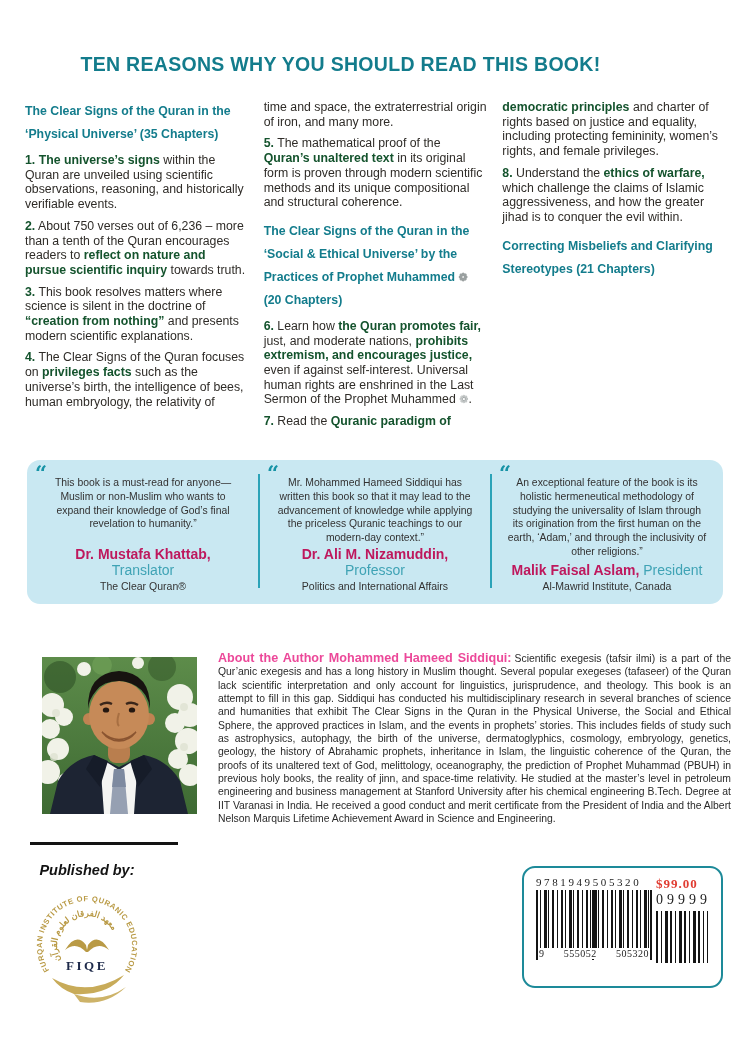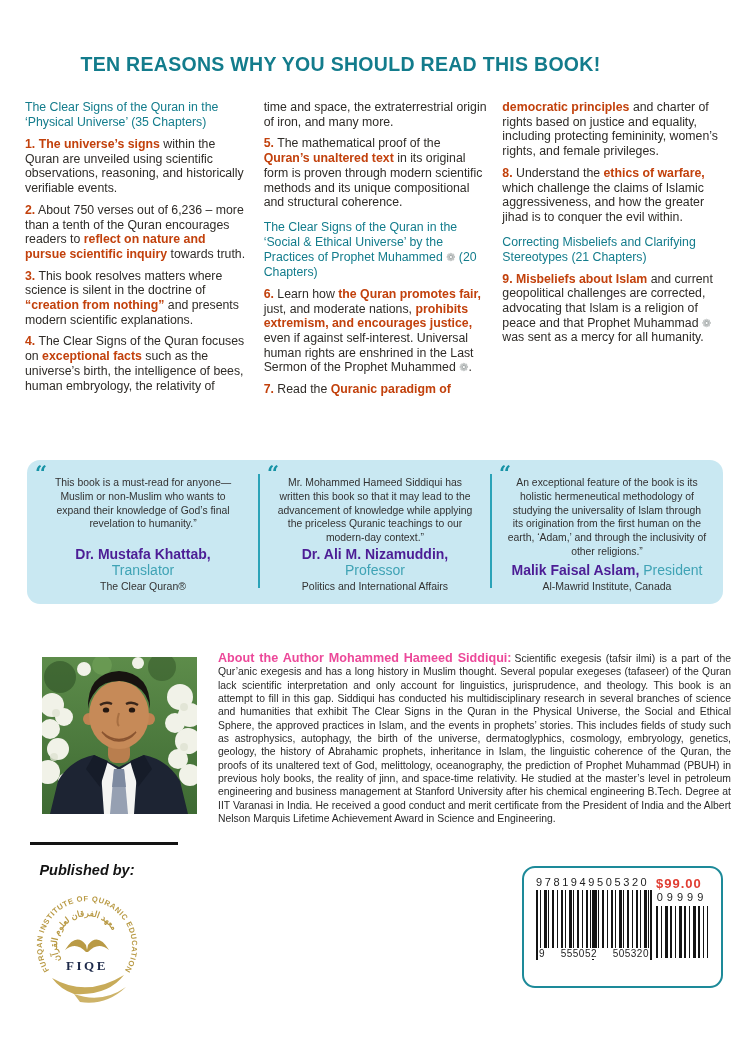--- a/index.html
+++ b/index.html
@@ -8,64 +8,64 @@
 
   
   .title{position:absolute;top:53px;left:0;width:681px;margin:0;text-align:center;
          font-size:19.5px;font-weight:bold;letter-spacing:.3px;color:#137c8c;}
 
   
   .cols{position:absolute;top:100px;left:25px;width:702px;display:flex;gap:14px;}
   .col{width:225px;font-size:12.3px;line-height:14.7px;color:#2f2c28;}
   .block{margin-top:7px;}
   .block:first-child{margin-top:0;}
-  .block.heading{color:#137c8c;font-weight:normal;line-height:15px;margin-top:10px;}
+  .block.heading{color:#137c8c;font-weight:bold;line-height:23px;margin-top:10px;}
   .block.heading:first-child{margin-top:0;}
-  .block b{color:#c2410c;margin-top:20px;}
+  .block b{color:#14532d;margin-top:20px;}
   .pbuh{color:#9aa0a0;font-size:.9em;}
 
   
   .quotebox{position:absolute;top:460px;left:27px;width:696px;height:144px;
             background:#c9e8f2;border-radius:13px;display:flex;}
   .tcell{position:relative;width:33.333%;padding:13px 16px 12px;box-sizing:border-box;
          display:flex;flex-direction:column;text-align:center;}
   .tcell:not(:first-child)::before{content:"";position:absolute;left:-1px;top:14px;bottom:16px;
          width:2px;background:#2ba3b8;}
   .tq{position:relative;font-size:10.4px;line-height:13.8px;color:#333232;padding-top:3px;}
   .openq{position:absolute;left:-8px;top:-7px;font-size:21px;font-weight:bold;color:#1693a6;
          font-family:"DejaVu Serif", serif;}
   .tname{margin-top:auto;font-size:14px;line-height:16px;color:#1693a6;}
-  .tname b{color:#4c1d95;}
+  .tname b{color:#be185d;}
   .trole{color:#3fa3b5;}
   .taffil{font-size:10.5px;color:#333232;margin-top:2px;}
 
   
   .photo{position:absolute;left:42px;top:657px;width:155px;height:157px;}
   .bio{position:absolute;left:218px;top:652px;width:513px;margin:0;font-size:10.4px;
        line-height:13.35px;color:#2a2a2a;text-align:justify;}
   .bio-lead{font-size:12.6px;color:#ec4899;margin-right:3px;}
 
   
   .publine{position:absolute;left:30px;top:842px;width:148px;height:2.5px;background:#131313;}
   .publabel{position:absolute;left:22px;top:862px;width:130px;text-align:center;
             font-size:14.5px;font-weight:bold;font-style:italic;color:#131313;}
   .logo{position:absolute;left:20px;top:882px;}
   .ringtxt{fill:#b99a45;font-weight:bold;font-family:"Liberation Sans", sans-serif;}
   .fiqetxt{fill:#1e2a4a;font-weight:bold;font-family:"Liberation Serif", serif;}
 
   
   .bcbox{position:absolute;left:522px;top:866px;width:201px;height:122px;box-sizing:border-box;
          background:#ffffff;border:2.5px solid #1d8a99;border-radius:13px;padding:8px 12px 0;}
-  .bcrows{display:flex;gap:4px;}
+  .bcrows{display:flex;gap:4px;font-family:Liberation Serif, serif;}
   .bc-main{width:116px;}
   .bc-addon{width:52px;}
   .bctop{display:block;font-size:11px;letter-spacing:2.6px;color:#1d1d1d;white-space:nowrap;}
   .bcprice{display:block;font-size:13px;font-weight:bold;color:#e03c31;text-align:left;
            letter-spacing:1px;}
-  .bcaddigits{display:block;font-size:11px;letter-spacing:4px;color:#1d1d1d;text-align:center;}
+  .bcaddigits{display:block;font-size:14px;letter-spacing:4px;color:#1d1d1d;text-align:center;}
   .bc-barswrap{position:relative;margin-top:2px;height:72px;}
   .bars-main{height:58px;background:repeating-linear-gradient(90deg,
       #141414 0 2px,#fff 2px 4px,#141414 4px 5px,#fff 5px 8px,#141414 8px 11px,#fff 11px 12px,
       #141414 12px 13px,#fff 13px 16px,#141414 16px 18px,#fff 18px 21px,#141414 21px 22px,#fff 22px 25px);}
   .guard{position:absolute;top:0;width:2px;height:70px;background:#141414;}
   .g1{left:0;} .g2{left:56px;} .g3{right:0;}
   .bcbottom{position:absolute;top:58px;left:3px;right:3px;background:#fff;font-size:10px;
             letter-spacing:.5px;color:#1d1d1d;display:flex;justify-content:space-between;}
   .bars-addon{height:52px;margin-top:3px;background:repeating-linear-gradient(90deg,
       #141414 0 2px,#fff 2px 5px,#141414 5px 6px,#fff 6px 9px,#141414 9px 12px,#fff 12px 14px);}
@@ -76,34 +76,33 @@
 <div class="page">
 
   <h1 class="title">TEN REASONS WHY YOU SHOULD READ THIS BOOK!</h1>
 
   <div class="cols">
     <div class="col">
         <div class="block heading"><span>The Clear Signs of the Quran in the ‘Physical Universe’ (35 Chapters)</span></div>
         <div class="block para"><b>1. The universe’s signs</b><span> within the Quran are unveiled using scientific observations, reasoning, and historically verifiable events.</span></div>
         <div class="block para"><b>2.</b><span> About 750 verses out of 6,236 – more than a tenth of the Quran encourages readers to </span><b>reflect on nature and pursue scientific inquiry</b><span> towards truth.</span></div>
         <div class="block para"><b>3.</b><span> This book resolves matters where science is silent in the doctrine of </span><b>“creation from nothing”</b><span> and presents modern scientific explanations.</span></div>
-        <div class="block para"><b>4.</b><span> The Clear Signs of the Quran focuses on </span><b>exceptional facts</b><span> such as the universe’s birth, the intelligence of bees, human embryology, the relativity of</span></div>
+        <div class="block para"><b>4.</b><span> The Clear Signs of the Quran focuses on </span><b>privileges facts</b><span> such as the universe’s birth, the intelligence of bees, human embryology, the relativity of</span></div>
       </div>
     <div class="col">
         <div class="block para"><span>time and space, the extraterrestrial origin of iron, and many more.</span></div>
         <div class="block para"><b>5.</b><span> The mathematical proof of the </span><b>Quran’s unaltered text</b><span> in its original form is proven through modern scientific methods and its unique compositional and structural coherence.</span></div>
         <div class="block heading"><span>The Clear Signs of the Quran in the ‘Social &amp; Ethical Universe’ by the Practices of Prophet Muhammed </span><span class="pbuh">❁</span><span> (20 Chapters)</span></div>
         <div class="block para"><b>6.</b><span> Learn how </span><b>the Quran promotes fair,</b><span> just, and moderate nations, </span><b>prohibits extremism, and encourages justice,</b><span> even if against self-interest. Universal human rights are enshrined in the Last Sermon of the Prophet Muhammed </span><span class="pbuh">❁</span><span>.</span></div>
         <div class="block para"><b>7.</b><span> Read the </span><b>Quranic paradigm of</b></div>
       </div>
     <div class="col">
         <div class="block para"><b>democratic principles</b><span> and charter of rights based on justice and equality, including protecting femininity, women’s rights, and female privileges.</span></div>
         <div class="block para"><b>8.</b><span> Understand the </span><b>ethics of warfare,</b><span> which challenge the claims of Islamic aggressiveness, and how the greater jihad is to conquer the evil within.</span></div>
         <div class="block heading"><span>Correcting Misbeliefs and Clarifying Stereotypes (21 Chapters)</span></div>
-        <div class="block para"><b>9. Misbeliefs about Islam</b><span> and current geopolitical challenges are corrected, advocating that Islam is a religion of peace and that Prophet Muhammad </span><span class="pbuh">❁</span><span> was sent as a mercy for all humanity.</span></div>
       </div>
   </div>
 
   <div class="quotebox">
     <div class="tcell">
       <div class="tq">
         <span class="openq">“</span><span>This book is a must-read for anyone—Muslim or non-Muslim who wants to expand their knowledge of God’s final revelation to humanity.”</span>
       </div>
       <div class="tname">
         <b>Dr. Mustafa Khattab,</b> <span class="trole">Translator</span>

